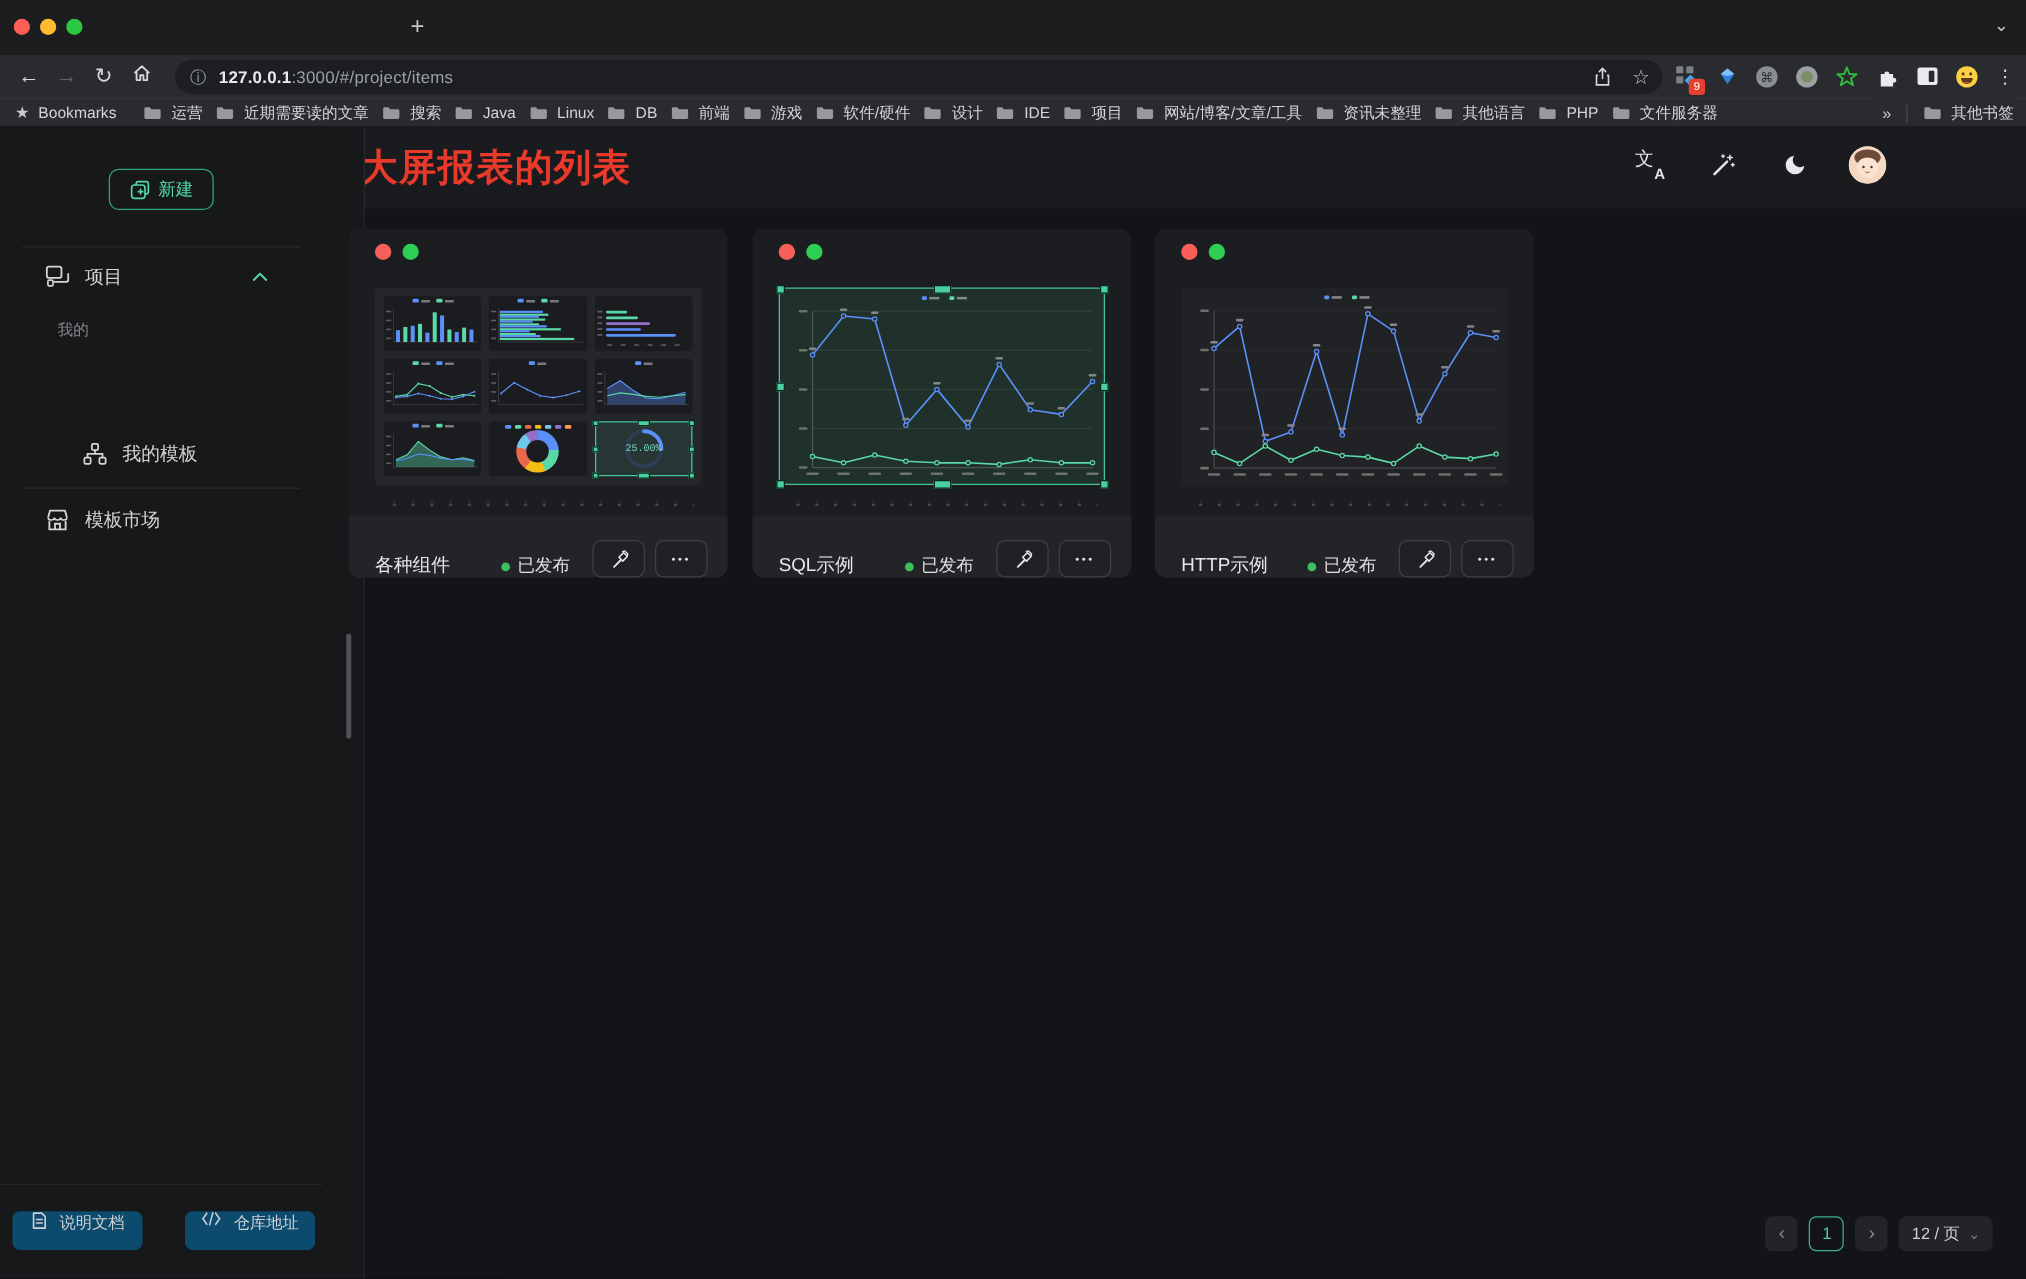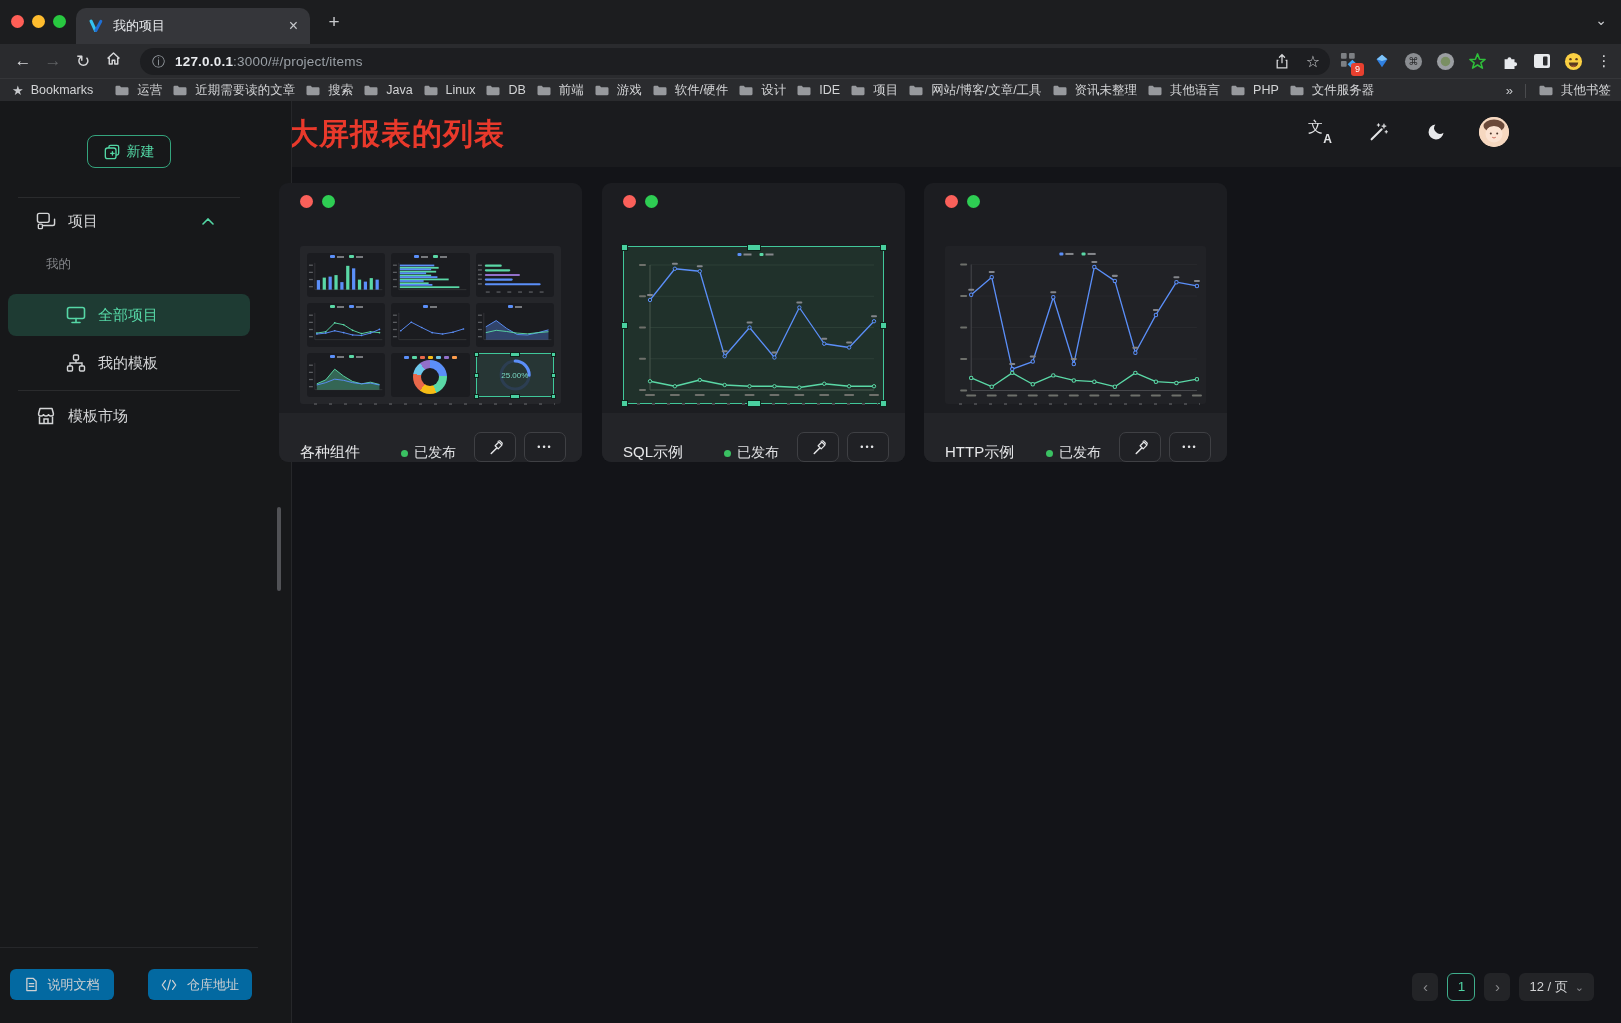--- a/index.html
+++ b/index.html
@@ -49,27 +49,27 @@
   .lang-ic .en { position:absolute; right:0; bottom:-2px; font-size:12px; font-weight:bold; }
   .avatar { width:30px; height:30px; border-radius:50%; overflow:hidden; background:#f6d8c0; }
 
   .newbtn { position:absolute; left:87px; top:34px; width:84px; height:33px; border:1px solid #34a47d; border-radius:8px; background:transparent; color:#53d7a5; font-size:14px; display:flex; align-items:center; justify-content:center; gap:7px; }
   .sb-divider { position:absolute; left:18px; width:222px; height:1px; background:#2a2b2d; }
   .sb-row { position:absolute; display:flex; align-items:center; gap:12px; color:#d4d5d7; font-size:15px; }
   .sb-group { position:absolute; left:46px; color:#85878b; font-size:12.5px; }
   .sb-selected { position:absolute; left:8px; top:193px; width:242px; height:42px; background:#1e3b33; border-radius:8px; display:flex; align-items:center; gap:12px; padding-left:58px; color:#56d7a6; font-size:15px; }
   .chev-up { position:absolute; right:22px; }
   .sb-footer-divider { position:absolute; left:0; top:846px; width:258px; height:1px; background:#26272a; }
-  .sb-btn { position:absolute; top:868px; height:31px; background:#0369a1; border-radius:6px; display:flex; align-items:center; justify-content:center; gap:10px; color:#cfd0d2; font-size:13px; border:none; }
+  .sb-btn { position:absolute; top:868px; height:31px; background:#0c4a6e; border-radius:6px; display:flex; justify-content:center; gap:10px; color:#cfd0d2; font-size:13px; border:none; }
 
   
   .card { position:absolute; top:82px; width:303px; height:279px; background:#1c1d21; border-radius:9px; }
   .cdot { position:absolute; top:12px; width:13px; height:13px; border-radius:50%; }
   .cdot.red { left:21px; background:#fa605a; } .cdot.grn { left:43px; background:#2ecd53; }
-  .thumb { position:absolute; left:21px; top:63px; width:261px; height:158px; background:#25262a; border-radius:3px; overflow:visible; }
+  .thumb { position:absolute; left:21px; top:47px; width:261px; height:158px; background:#25262a; border-radius:3px; overflow:visible;font-family:Liberation Mono, monospace; }
   .thumb.plain3 { background:#212226; }
   .thumb.selected { background:#20312b; border:1px solid #41c79a; }
   .handle { position:absolute; background:#4ad0a0; border:1px solid #0d231b; z-index:3; }
   .dotrow { position:absolute; left:27px; top:218px; width:249px; height:4px;
             background-image:radial-gradient(circle,#46474b 1.2px,transparent 1.5px);
             background-size:15px 4px; background-position:2px 1px; }
   .cfoot { position:absolute; left:0; top:230px; width:303px; height:49px; background:#232428; border-radius:0 0 9px 9px; display:flex; align-items:flex-end; padding:0 16px 0 21px; }
   .ctitle { color:#e6e7e9; font-size:15px; flex:1; }
   .status { display:flex; align-items:center; gap:6px; color:#dfe0e2; font-size:14px; margin-right:10px; }
   .sdot { width:7px; height:7px; border-radius:50%; background:#3ac162; }
@@ -102,28 +102,20 @@
 </style>
 </head>
 <body>
 
 <div class="page">
 
   <div class="tabstrip">
     <span class="traffic t-red"></span>
     <span class="traffic t-yel"></span>
     <span class="traffic t-grn"></span>
-    <div class="tab">
-      <svg width="16" height="16" viewBox="0 0 16 16">
-        <path d="M3 3 L7.4 12.5" stroke="#35c3f0" stroke-width="3" stroke-linecap="round" fill="none"></path>
-        <path d="M7.9 12.5 L12.8 3.4" stroke="#1f6fd4" stroke-width="3" stroke-linecap="round" fill="none"></path>
-      </svg>
-      <span class="tab-title">我的项目</span>
-      <span class="tab-close">×</span>
-    </div>
     <span class="newtab">+</span>
     <span class="tabsearch">⌄</span>
   </div>
 
   <div class="toolbar">
     <span class="nav-ic" style="margin-left:8px">←</span>
     <span class="nav-ic dis">→</span>
     <span class="nav-ic">↻</span>
     <span class="nav-ic">
       <svg width="17" height="17" viewBox="0 0 20 20">
@@ -378,27 +370,20 @@
           <rect x="2.5" y="13.5" width="4.5" height="5" rx="1" fill="none" stroke="#d4d5d7" stroke-width="1.5"></rect>
         </svg>
         <span>项目</span>
         <svg class="chev-up" width="12" height="7" viewBox="0 0 12 7">
           <path d="M1 6 L6 1 L11 6" stroke="#53d7a5" stroke-width="1.6" fill="none" stroke-linecap="round"></path>
         </svg>
       </div>
 
       <div class="sb-group" style="top:155px">我的</div>
 
-      <div class="sb-selected">
-        <svg width="20" height="18" viewBox="0 0 20 18">
-          <rect x="1.5" y="1.5" width="17" height="11" rx="2" fill="none" stroke="#56d7a6" stroke-width="1.6"></rect>
-          <path d="M10 12.5 V15.5 M6 16.5 H14" stroke="#56d7a6" stroke-width="1.6" stroke-linecap="round"></path>
-        </svg>
-        <span>全部项目</span>
-      </div>
 
       <div class="sb-row" style="left:66px; top:244px; height:36px; width:170px">
         <svg width="20" height="18" viewBox="0 0 20 18">
           <rect x="7.5" y="1" width="5" height="5" rx="1" fill="none" stroke="#d4d5d7" stroke-width="1.4"></rect>
           <rect x="1.5" y="12" width="5" height="5" rx="1" fill="none" stroke="#d4d5d7" stroke-width="1.4"></rect>
           <rect x="13.5" y="12" width="5" height="5" rx="1" fill="none" stroke="#d4d5d7" stroke-width="1.4"></rect>
           <path d="M10 6 V9 M4 12 V9 H16 V12" stroke="#d4d5d7" stroke-width="1.4" fill="none"></path>
         </svg>
         <span>我的模板</span>
       </div>

